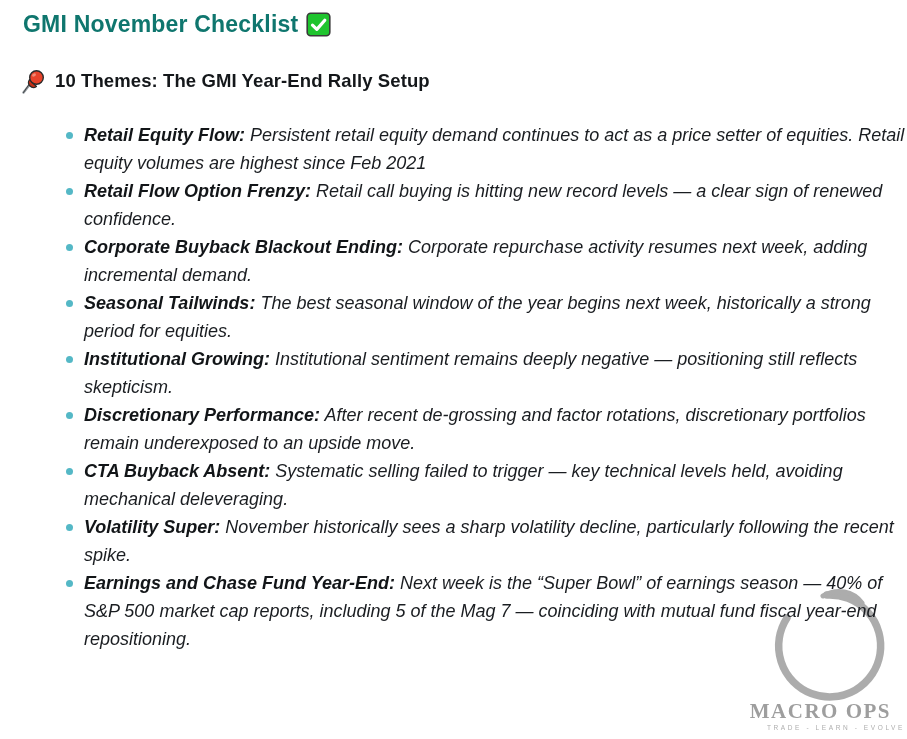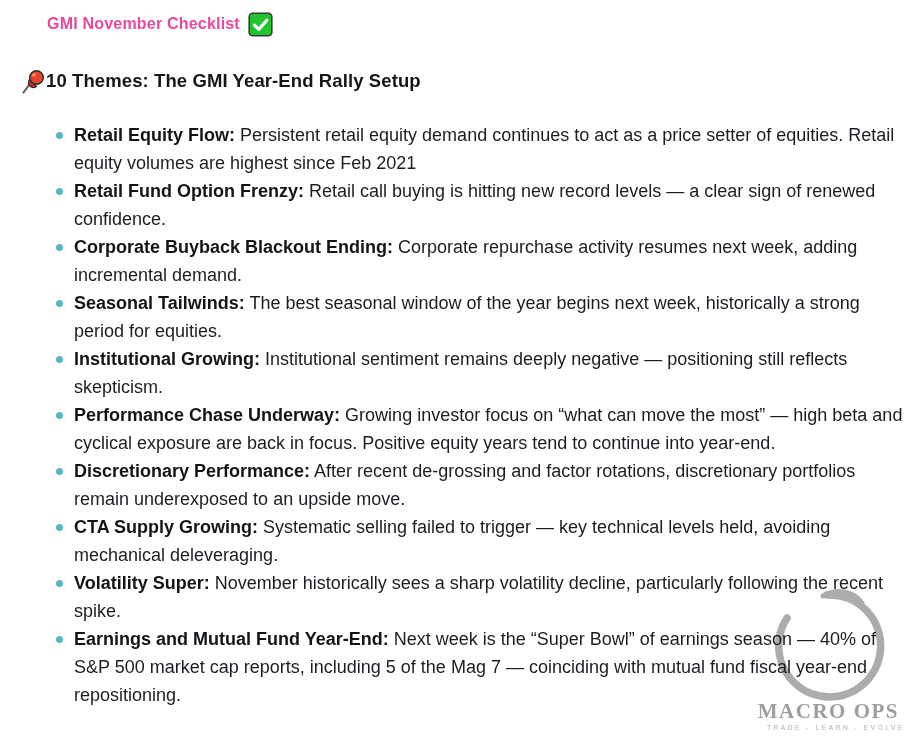--- a/index.html
+++ b/index.html
@@ -16,52 +16,53 @@
 
   
   .title-row {
     margin: 10px 0 0 23px;
     height: 28px;
     display: flex;
     align-items: center;
     gap: 8px;
   }
   .doc-title {
-    font-size: 16px;
+    font-size: 23px;
     font-weight: bold;
-    color: #ec4899;
+    color: #0f766e;
     letter-spacing: 0.2px;
     cursor: pointer;
-    margin-left: 24px;
   }
   .check-icon { width: 25px; height: 25px; display: inline-block; }
 
   
   .heading-row {
     margin: 28px 12px 0 20px;
     height: 30px;
     display: flex;
     align-items: center;
+    gap: 9px;
     text-align: right;
   }
   .pin-icon { width: 26px; height: 26px; display: inline-block; }
   .section-heading {
     margin: 0;
     font-size: 18.5px;
     font-weight: bold;
     color: #14171a;
     letter-spacing: 0.1px;
   }
 
   
   ul.themes {
     list-style: none;
-    margin: 25px 0 0 8px;
+    margin: 25px 0 0 18px;
     padding: 0 0 0 66px;
     max-width: 845px;
+    font-style: italic;
   }
   ul.themes li {
     position: relative;
     font-size: 18px;
     line-height: 28px;
     color: #1a1d21;
   }
   ul.themes li::before {
     content: "";
     position: absolute;
@@ -80,21 +81,21 @@
     z-index: 0;
     right: 0;
     bottom: 0;
     width: 160px;
     height: 160px;
     pointer-events: none;
   }
   .wm-ring { position: absolute; left: 18px; top: 2px; opacity: 0.72; }
   .wm-brand {
     position: absolute;
-    right: 8px;
+    right: 16px;
     top: 120px;
     font-family: "Liberation Serif", "DejaVu Serif", serif;
     font-weight: bold;
     font-size: 21px;
     letter-spacing: 1.5px;
     color: #9e9e9e;
     white-space: nowrap;
   }
   .wm-tagline {
     position: absolute;
@@ -129,29 +130,28 @@
         <path d="M9.5 11.5 C7.5 14.5 8.5 16.5 10 18 C11.5 19.5 13.5 20.5 16.5 18.5 Z" fill="#c63117" stroke="#2b2b2b" stroke-width="1.2" stroke-linejoin="round"></path>
         <circle cx="16.5" cy="9.5" r="6.8" fill="#e8432a" stroke="#2b2b2b" stroke-width="1.4"></circle>
         <ellipse cx="14" cy="7" rx="2.1" ry="1.4" fill="#f28a74" transform="rotate(-30 14 7)"></ellipse>
       </svg>
     </span>
     <h2 class="section-heading">10 Themes: The GMI Year-End Rally Setup</h2>
   </div>
 
   <ul class="themes">
       <li><strong>Retail Equity Flow:</strong><span> Persistent retail equity demand continues to act as a price setter of equities. Retail equity volumes are highest since Feb 2021</span></li>
-      <li><strong>Retail Fund Option Frenzy:</strong><span> Retail call buying is hitting new record levels — a clear sign of renewed confidence.</span></li>
+      <li><strong>Retail Flow Option Frenzy:</strong><span> Retail call buying is hitting new record levels — a clear sign of renewed confidence.</span></li>
       <li><strong>Corporate Buyback Blackout Ending:</strong><span> Corporate repurchase activity resumes next week, adding incremental demand.</span></li>
       <li><strong>Seasonal Tailwinds:</strong><span> The best seasonal window of the year begins next week, historically a strong period for equities.</span></li>
       <li><strong>Institutional Growing:</strong><span> Institutional sentiment remains deeply negative — positioning still reflects skepticism.</span></li>
-      <li><strong>Performance Chase Underway:</strong><span> Growing investor focus on “what can move the most” — high beta and cyclical exposure are back in focus. Positive equity years tend to continue into year-end.</span></li>
       <li><strong>Discretionary Performance:</strong><span> After recent de-grossing and factor rotations, discretionary portfolios remain underexposed to an upside move.</span></li>
-      <li><strong>CTA Supply Growing:</strong><span> Systematic selling failed to trigger — key technical levels held, avoiding mechanical deleveraging.</span></li>
+      <li><strong>CTA Buyback Absent:</strong><span> Systematic selling failed to trigger — key technical levels held, avoiding mechanical deleveraging.</span></li>
       <li><strong>Volatility Super:</strong><span> November historically sees a sharp volatility decline, particularly following the recent spike.</span></li>
-      <li><strong>Earnings and Mutual Fund Year-End:</strong><span> Next week is the “Super Bowl” of earnings season — 40% of S&amp;P 500 market cap reports, including 5 of the Mag 7 — coinciding with mutual fund fiscal year-end repositioning.</span></li>
+      <li><strong>Earnings and Chase Fund Year-End:</strong><span> Next week is the “Super Bowl” of earnings season — 40% of S&amp;P 500 market cap reports, including 5 of the Mag 7 — coinciding with mutual fund fiscal year-end repositioning.</span></li>
     </ul>
 
 </div>
 
 <div class="watermark">
   <svg class="wm-ring" width="124" height="128" viewBox="0 0 124 128">
     <path d="M 62 14 A 51 51 0 1 1 22 37" fill="none" stroke="#8d8d8d" stroke-width="7.5" stroke-linecap="round"></path>
     <path d="M 58 15 C 72 7 88 10 97 22" fill="none" stroke="#8d8d8d" stroke-width="5" stroke-linecap="round"></path>
   </svg>
   <div class="wm-brand">MACRO OPS</div>

